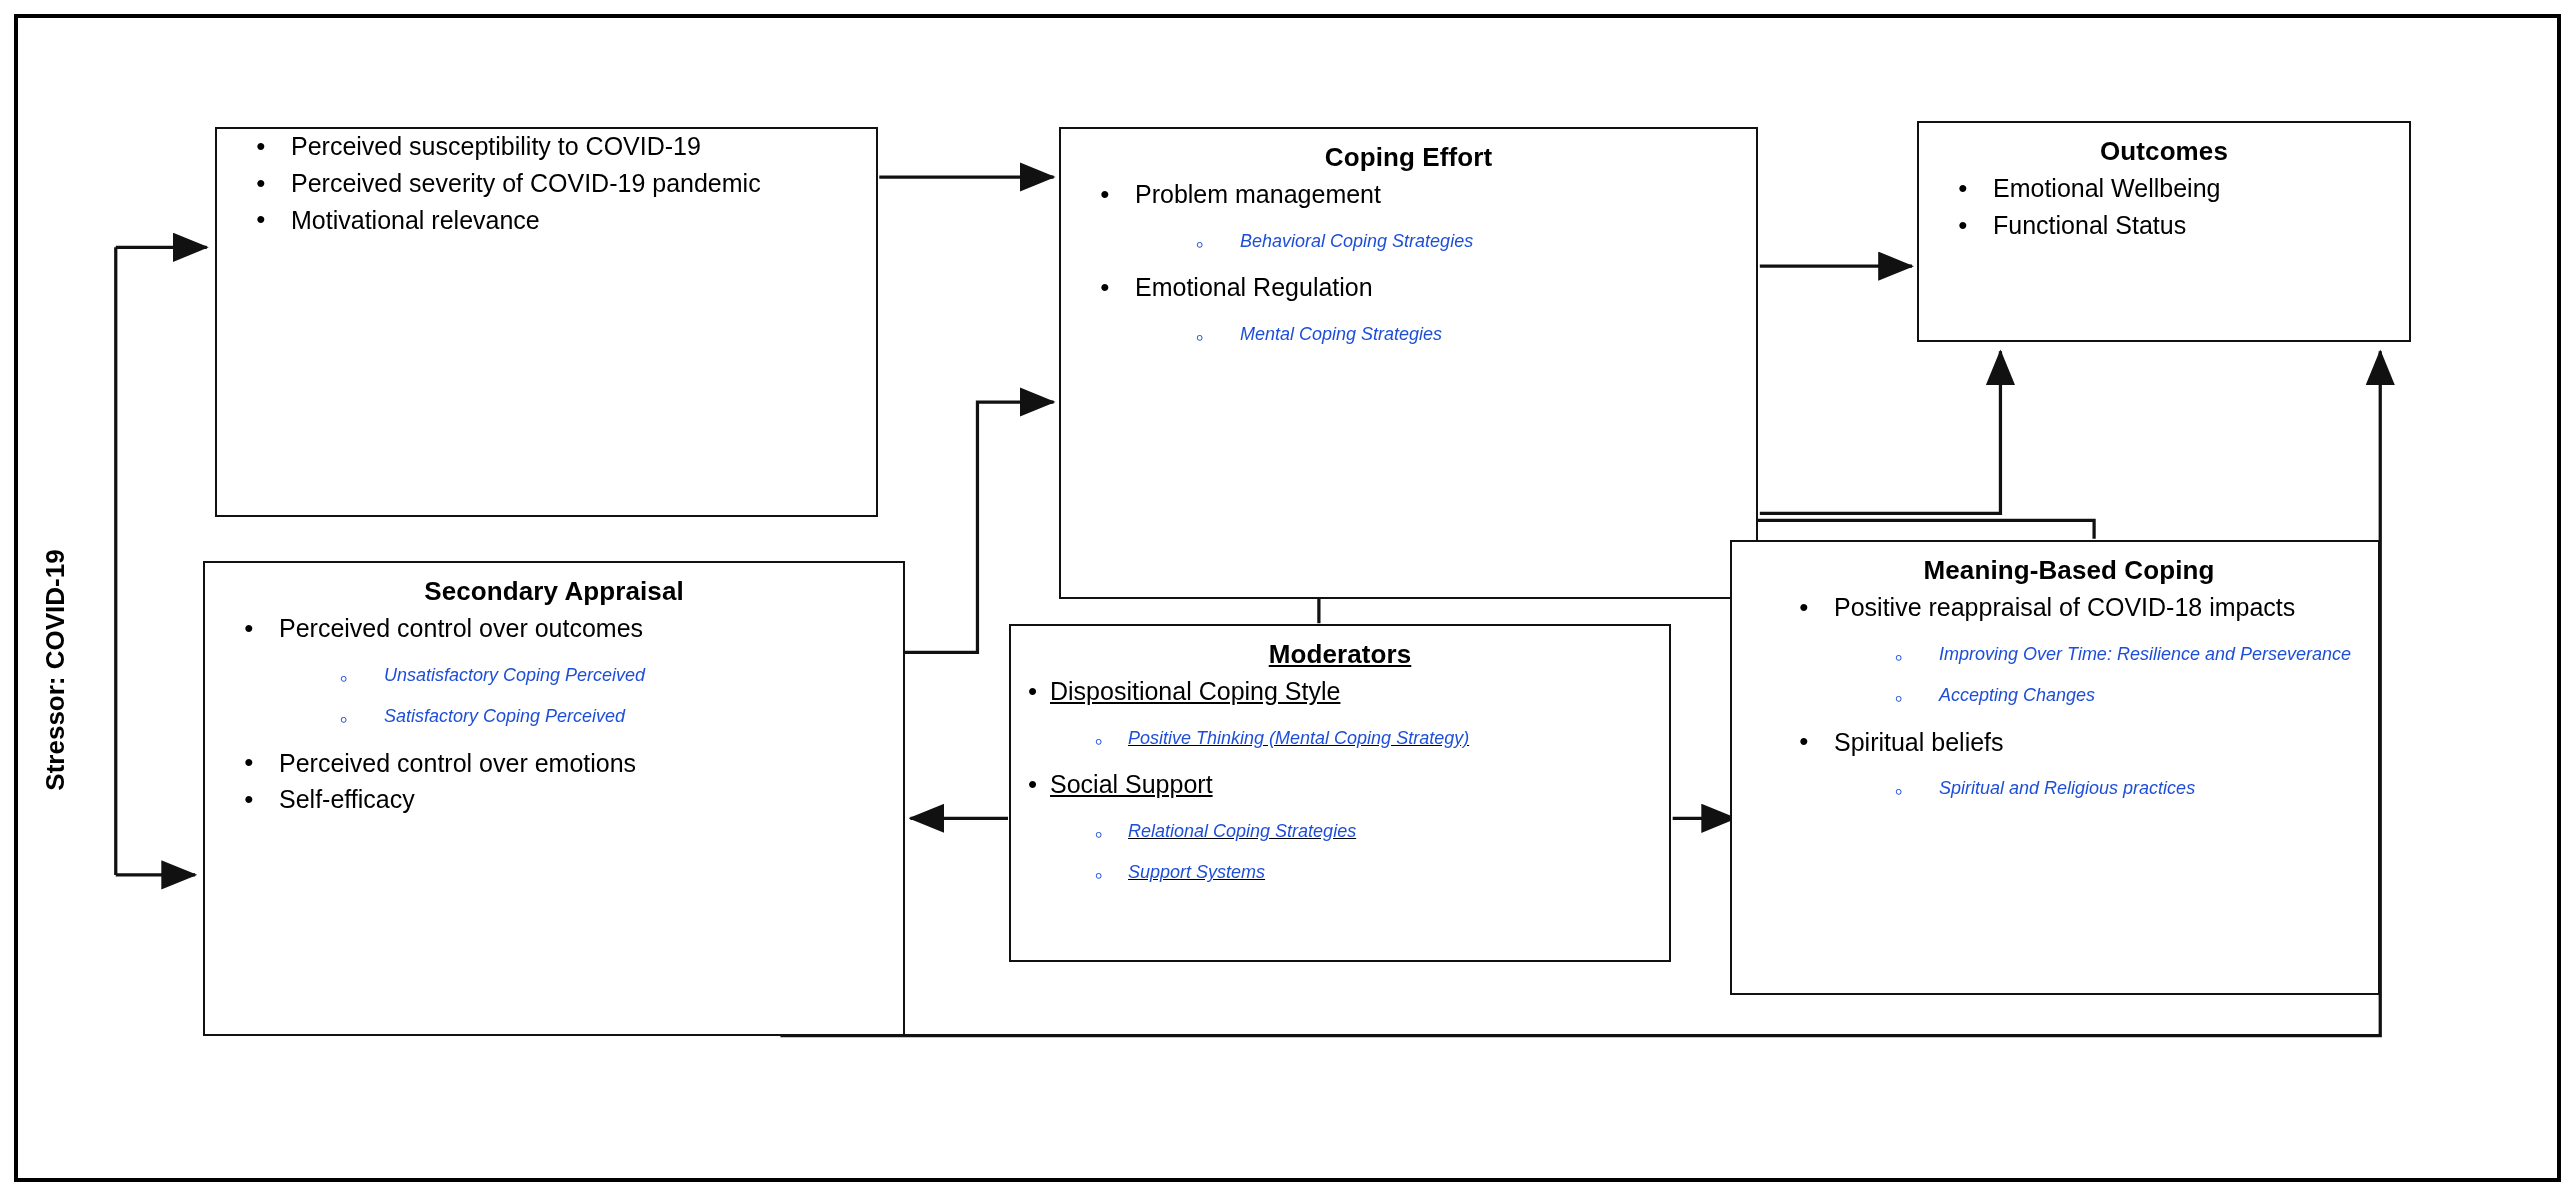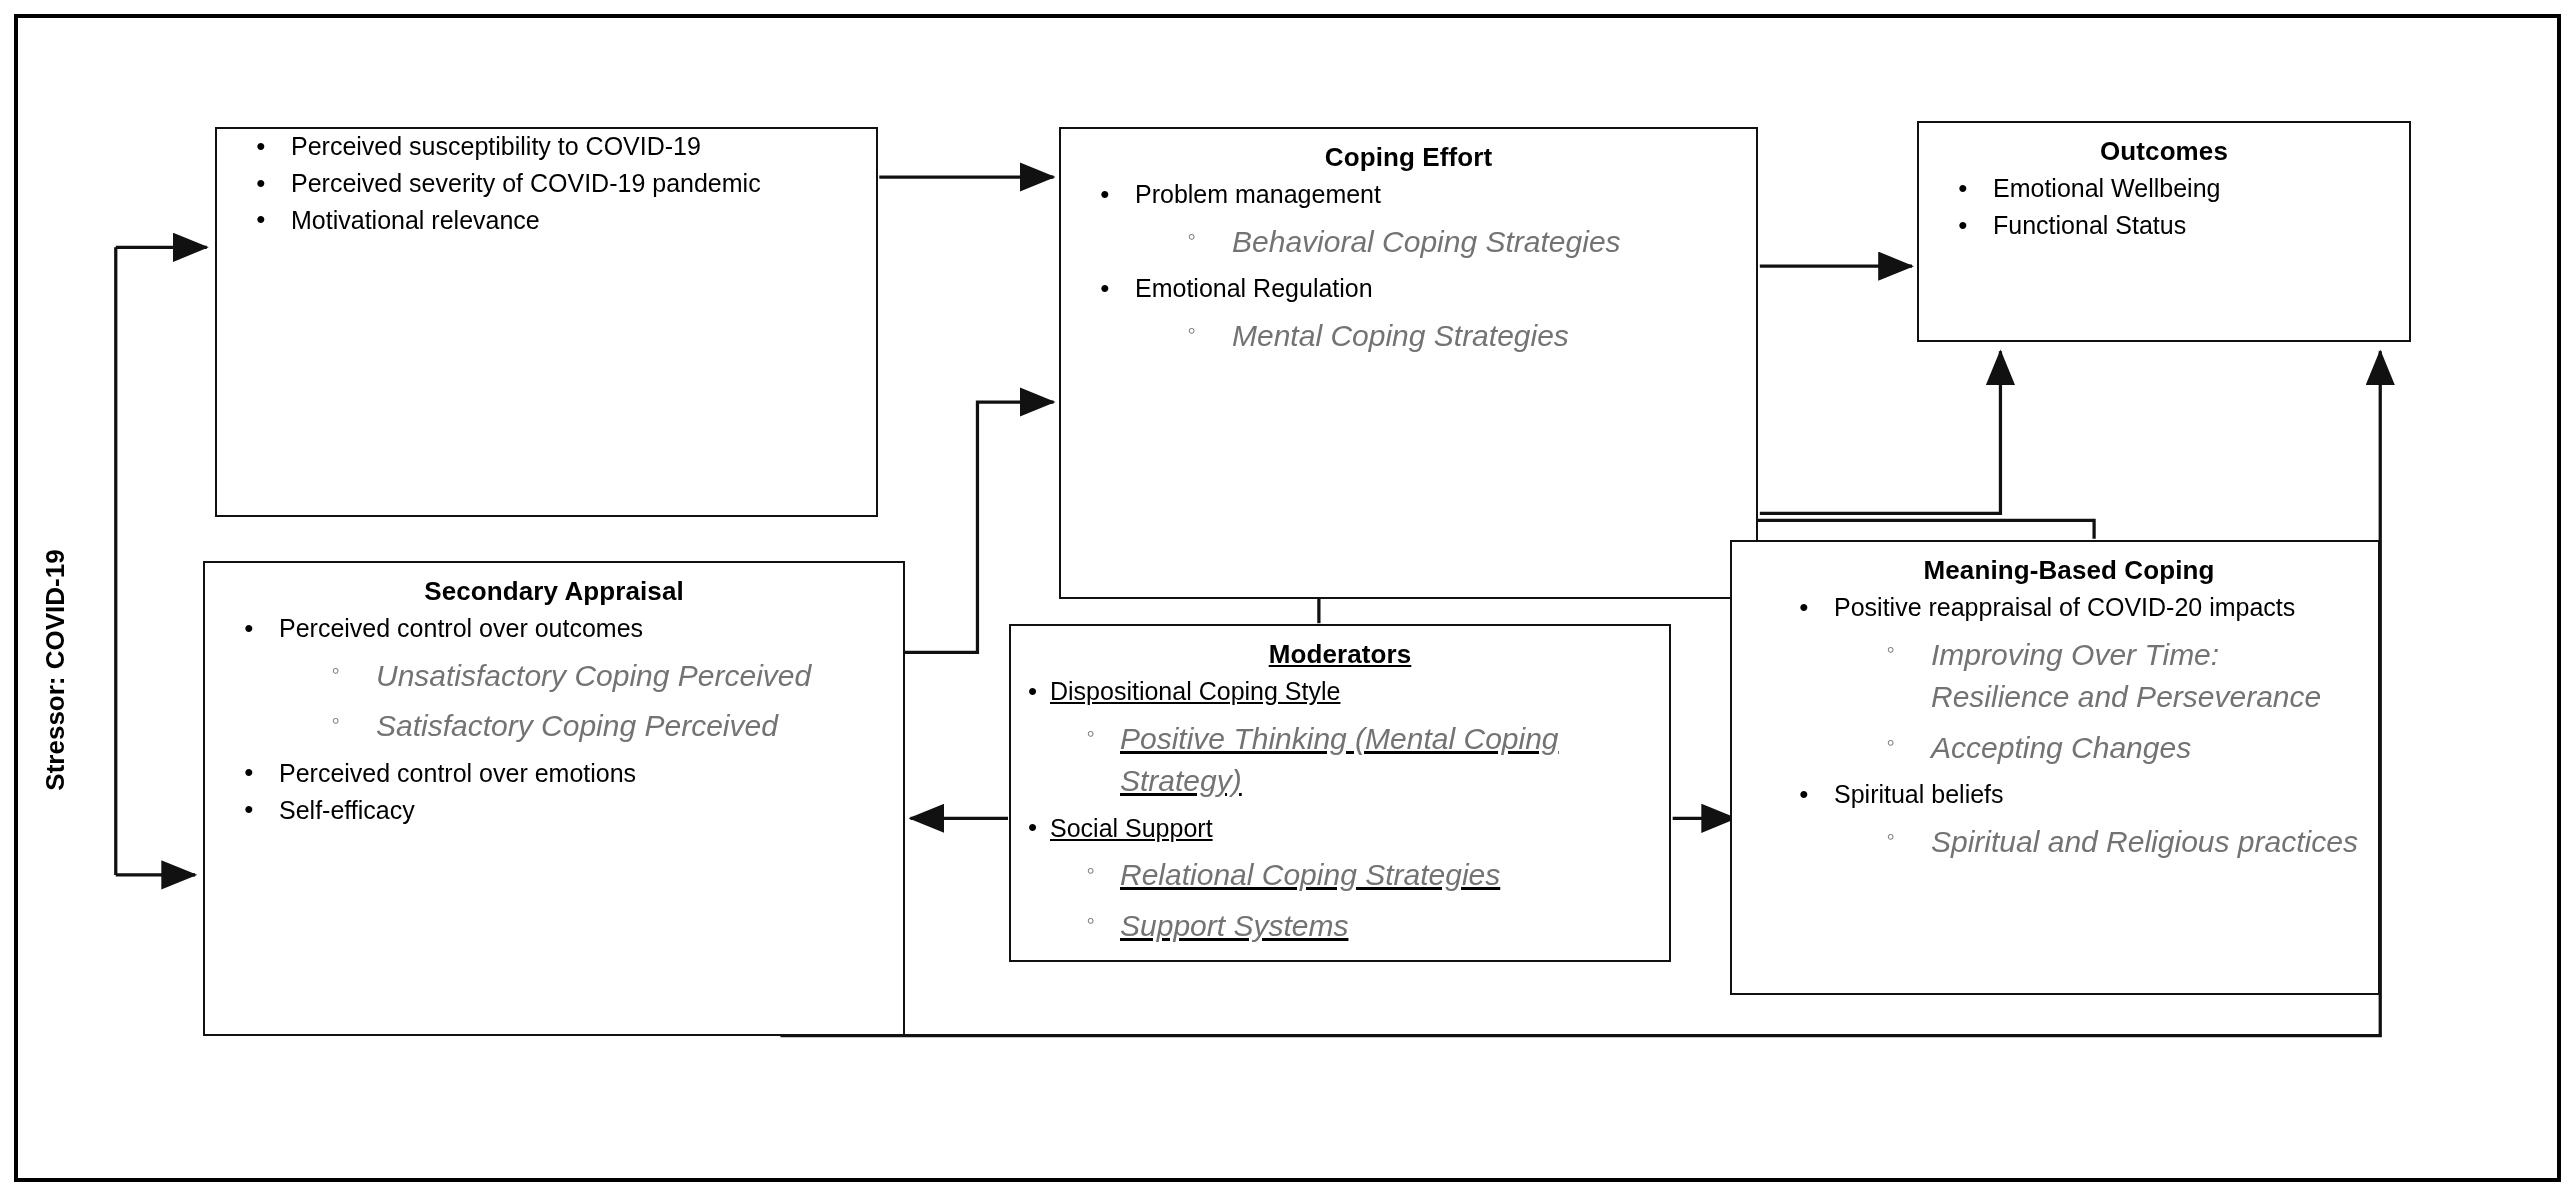--- a/index.html
+++ b/index.html
@@ -62,26 +62,26 @@
     font-size:26px;
     line-height:1.42;
   }
   ul.lvl2{
     list-style:none;
     margin:0;
     padding:0 0 0 42px;
   }
   ul.lvl2 > li{
     position:relative;
-    font-size:30px;
+    font-size:18px;
     line-height:1.42;
     font-style:italic;
-    color:#737373;
+    color:#1d4ed8;
     padding-left:47px;
-    margin:8px;
+    margin:16px;
   }
   ul.lvl2 > li::before{
     content:"\25E6";
     position:absolute;
     left:2.6px;
     top:-0.7px;
     font-style:normal;
     font-size:23.4px;
   }
 
@@ -219,21 +219,21 @@
           <li>Support Systems</li>
         </ul>
       </li>
     </ul>
   </div>
 
   <div class="node" id="node-meaning">
     <div class="title">Meaning-Based Coping</div>
     <ul class="lvl1">
       <li>
-        <span>Positive reappraisal of COVID-20 impacts</span>
+        <span>Positive reappraisal of COVID-18 impacts</span>
         <ul class="lvl2">
           <li>Improving Over Time: Resilience and Perseverance</li>
           <li>Accepting Changes</li>
         </ul>
       </li>
       <li>
         <span>Spiritual beliefs</span>
         <ul class="lvl2">
           <li>Spiritual and Religious practices</li>
         </ul>

